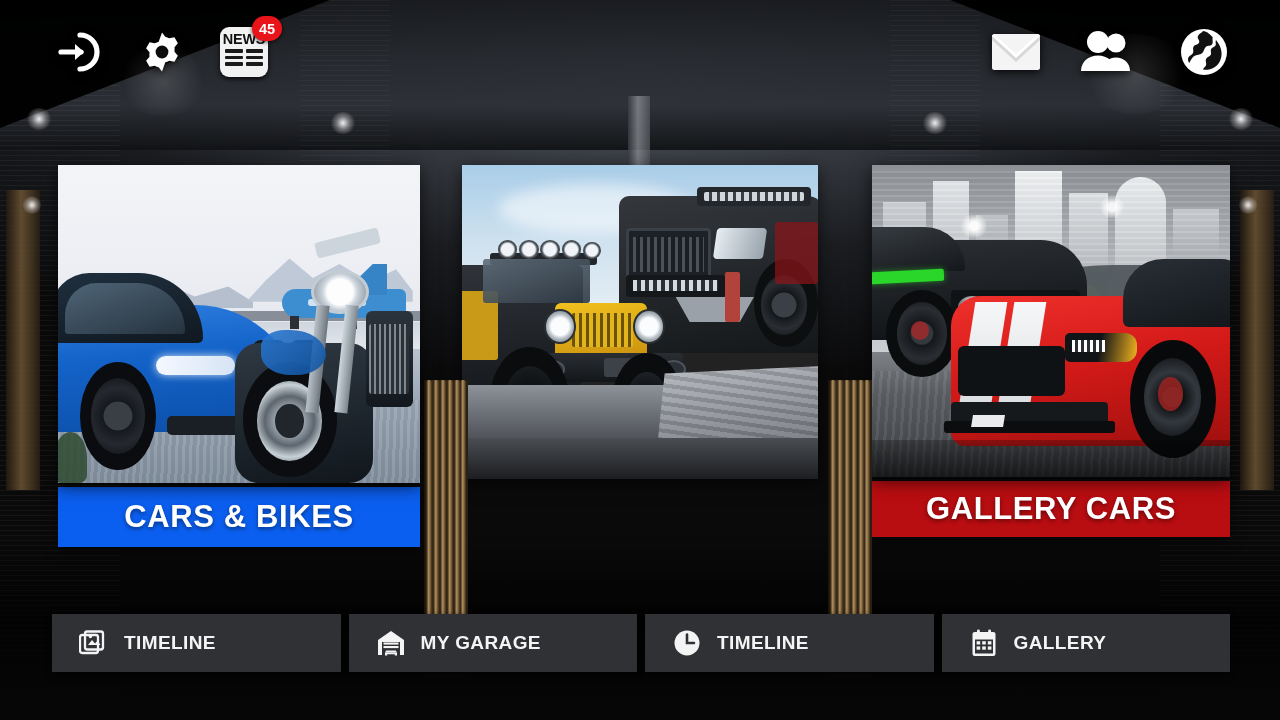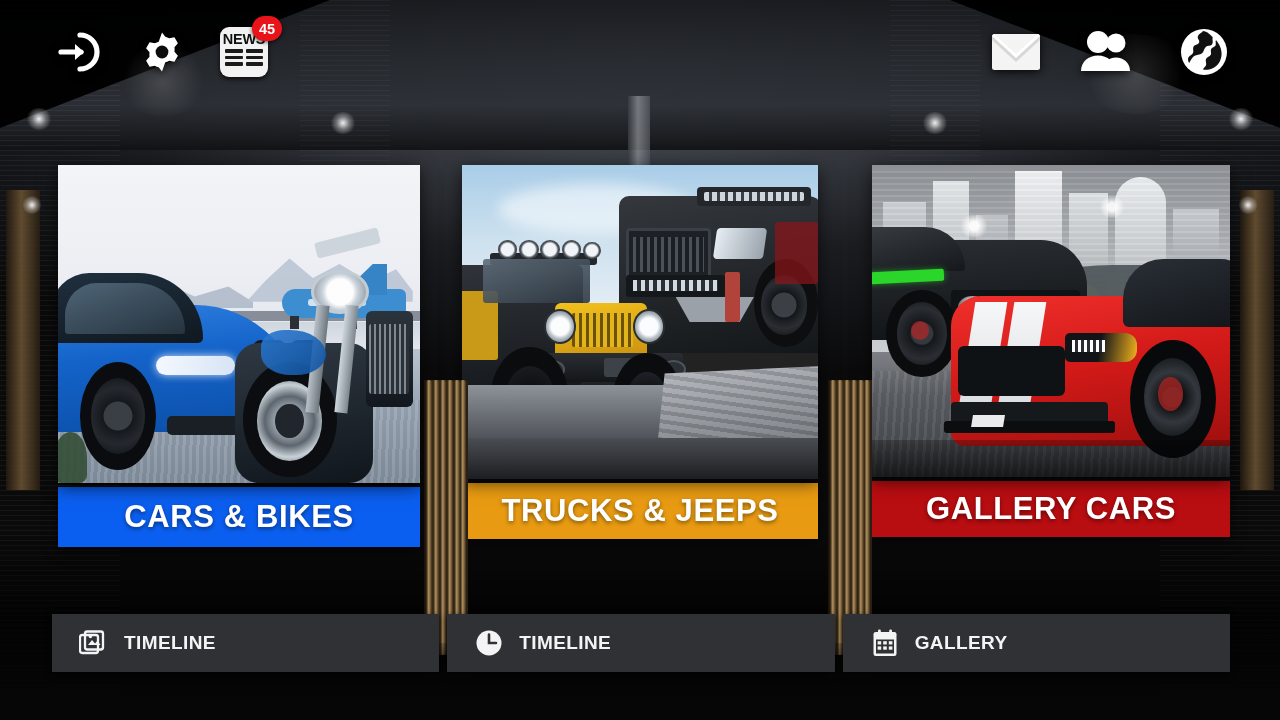--- a/index.html
+++ b/index.html
@@ -398,21 +398,20 @@
       <div class="blob" style="left:8%;top:58%;width:22%;height:34%;background:#0a0c0e;border-radius:50%;"></div>
       <div class="blob" style="left:12%;top:64%;width:14%;height:22%;background:radial-gradient(circle,#24282d 0 34%,#0e1012 36%,#1e2226 100%);border-radius:50%;"></div>
       <div class="blob" style="left:42%;top:60%;width:20%;height:32%;background:#0a0c0e;border-radius:50%;"></div>
       <div class="blob" style="left:46%;top:66%;width:12%;height:20%;background:radial-gradient(circle,#2e333a 0 34%,#0f1214 36%,#23272c 100%);border-radius:50%;"></div>
 
       <div class="ground" style="height:30%;background:linear-gradient(180deg,#8e9299 0%,#6c7077 30%,#3d4045 75%,#232528 100%);"></div>
       <div class="blob" style="left:55%;top:64%;width:48%;height:24%;background:linear-gradient(170deg,#b4b8be,#73777d);clip-path:polygon(4% 10%,96% 0,100% 100%,0 100%);"></div>
       <div class="blob" style="left:55%;top:64%;width:48%;height:24%;background:repeating-linear-gradient(8deg,rgba(0,0,0,.12) 0 4px,rgba(255,255,255,.07) 4px 9px);clip-path:polygon(4% 10%,96% 0,100% 100%,0 100%);"></div>
       <div class="blob" style="left:0;bottom:0;width:100%;height:13%;background:linear-gradient(180deg,#4a4d52,#1c1e21);"></div>
     </div>
-    <div class="label" style="background:#e89b12;">TRUCKS &amp; JEEPS</div>
   </div>
 
   <div class="card" id="card2">
     <div class="photo">
 
       <div class="sky" style="height:64%;background:linear-gradient(180deg,#8d9196 0%,#b5b9bd 50%,#cfd2d5 100%);"></div>
       <div class="blob" style="left:3%;top:12%;width:12%;height:34%;background:linear-gradient(180deg,#cfd3d7,#9da1a6);"></div>
       <div class="blob" style="left:17%;top:5%;width:10%;height:42%;background:linear-gradient(180deg,#e4e7ea,#aeb2b6);"></div>
       <div class="blob" style="left:29%;top:16%;width:9%;height:30%;background:linear-gradient(180deg,#c3c7cb,#93979b);"></div>
       <div class="blob" style="left:40%;top:2%;width:13%;height:46%;background:linear-gradient(180deg,#f0f2f4,#b4b8bc);"></div>
@@ -492,20 +491,32 @@
       <svg width="30" height="30" viewBox="0 0 30 30">
         <rect x="1" y="7" width="18" height="18" rx="2.2" fill="none" stroke="#f4f4f4" stroke-width="2.3"></rect>
         <rect x="6" y="3.5" width="18" height="18" rx="2.2" fill="none" stroke="#f4f4f4" stroke-width="2.3"></rect>
         <path d="M9 17 l4-5 3 3.4 2.5-2.6 3 4.2z" fill="#f4f4f4"></path>
         <circle cx="11.4" cy="8.6" r="1.7" fill="#f4f4f4"></circle>
       </svg>
     </span>
     <span class="nav-label">TIMELINE</span>
   </div>
 
+  <div class="nav-btn">
+    <span class="nv-ico">
+      <svg width="30" height="30" viewBox="0 0 30 30">
+        <path d="M2 12 L15 3 L28 12 V27 H24 V14 H6 V27 H2 Z" fill="#f4f4f4"></path>
+        <rect x="7.5" y="14.5" width="15" height="2.1" fill="#f4f4f4"></rect>
+        <rect x="7.5" y="18" width="15" height="2.1" fill="#f4f4f4"></rect>
+        <path d="M9 24.5 h12 v3 h-2.2 v-1.2 h-7.6 v1.2 H9 z" fill="#f4f4f4"></path>
+        <path d="M10.2 22.4 h9.6 l1.1 2.2 h-11.8 z" fill="#f4f4f4"></path>
+      </svg>
+    </span>
+    <span class="nav-label">MY GARAGE</span>
+  </div>
 
   <div class="nav-btn">
     <span class="nv-ico">
       <svg width="30" height="30" viewBox="0 0 30 30">
         <circle cx="15" cy="15" r="12.5" fill="#f4f4f4"></circle>
         <path d="M15 6.5 V15 h7" fill="none" stroke="#2f3135" stroke-width="2.6" stroke-linecap="round"></path>
       </svg>
     </span>
     <span class="nav-label">TIMELINE</span>
   </div>

